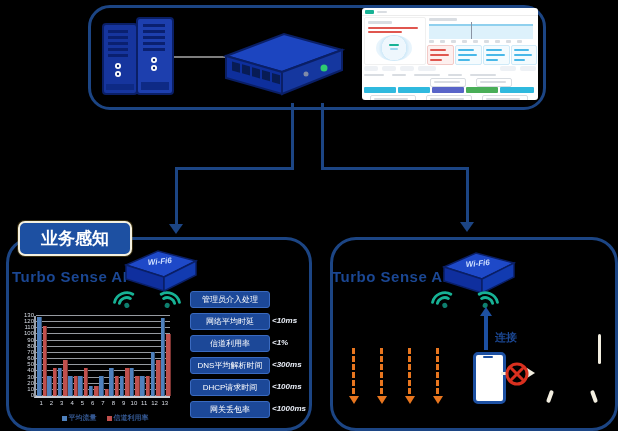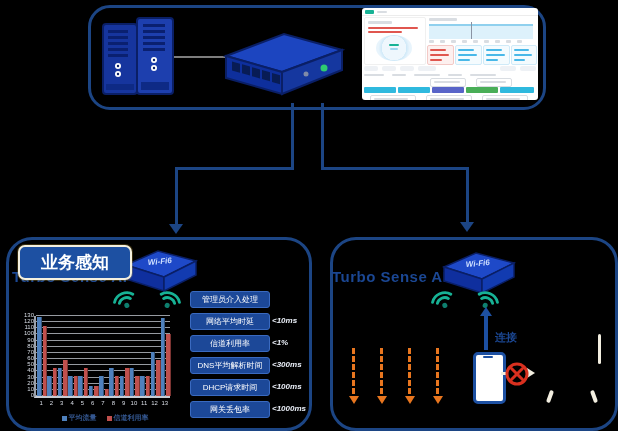--- a/index.html
+++ b/index.html
@@ -208,21 +208,21 @@
   <div class="conn" style="left:291px;top:103px;width:3px;height:67px;"></div>
   <div class="conn" style="left:321px;top:103px;width:3px;height:67px;"></div>
   <div class="conn" style="left:175px;top:167px;width:119px;height:3px;"></div>
   <div class="conn" style="left:175px;top:167px;width:3px;height:57px;"></div>
   <div class="arrow-down" style="left:169px;top:224px;"></div>
   <div class="conn" style="left:321px;top:167px;width:148px;height:3px;"></div>
   <div class="conn" style="left:466px;top:167px;width:3px;height:55px;"></div>
   <div class="arrow-down" style="left:460px;top:222px;"></div>
 
   <div class="obox" style="left:6px;top:237px;width:300px;height:188px;"></div>
-  <div class="badge" style="left:18px;top:221px;width:110px;height:31px;margin-top:24px;">业务感知</div>
+  <div class="badge" style="left:18px;top:221px;width:110px;height:31px;">业务感知</div>
 
   <div class="ap-title" style="left:12px;top:268px;">Turbo Sense AP</div>
 
   <svg class="abs" style="left:116px;top:248px;" width="84" height="46" viewBox="0 0 84 46">
     <polygon points="10,17 42,3 80,13 48,29" fill="#1e49c8" stroke="#0a1f66" stroke-width="1.5"></polygon>
     <polygon points="10,17 48,29 48,43 10,31" fill="#0f2f9e" stroke="#0a1f66" stroke-width="1.5"></polygon>
     <polygon points="48,29 80,13 80,27 48,43" fill="#123bb0" stroke="#0a1f66" stroke-width="1.5"></polygon>
     <text x="44" y="16" font-size="8" font-style="italic" font-weight="bold" fill="#cfe0ff" text-anchor="middle" transform="rotate(-5 44 16)">Wi-Fi6</text>
   </svg>
   <svg class="abs" style="left:110px;top:288px;transform:rotate(-24deg);" width="28" height="22" viewBox="0 0 28 22">

